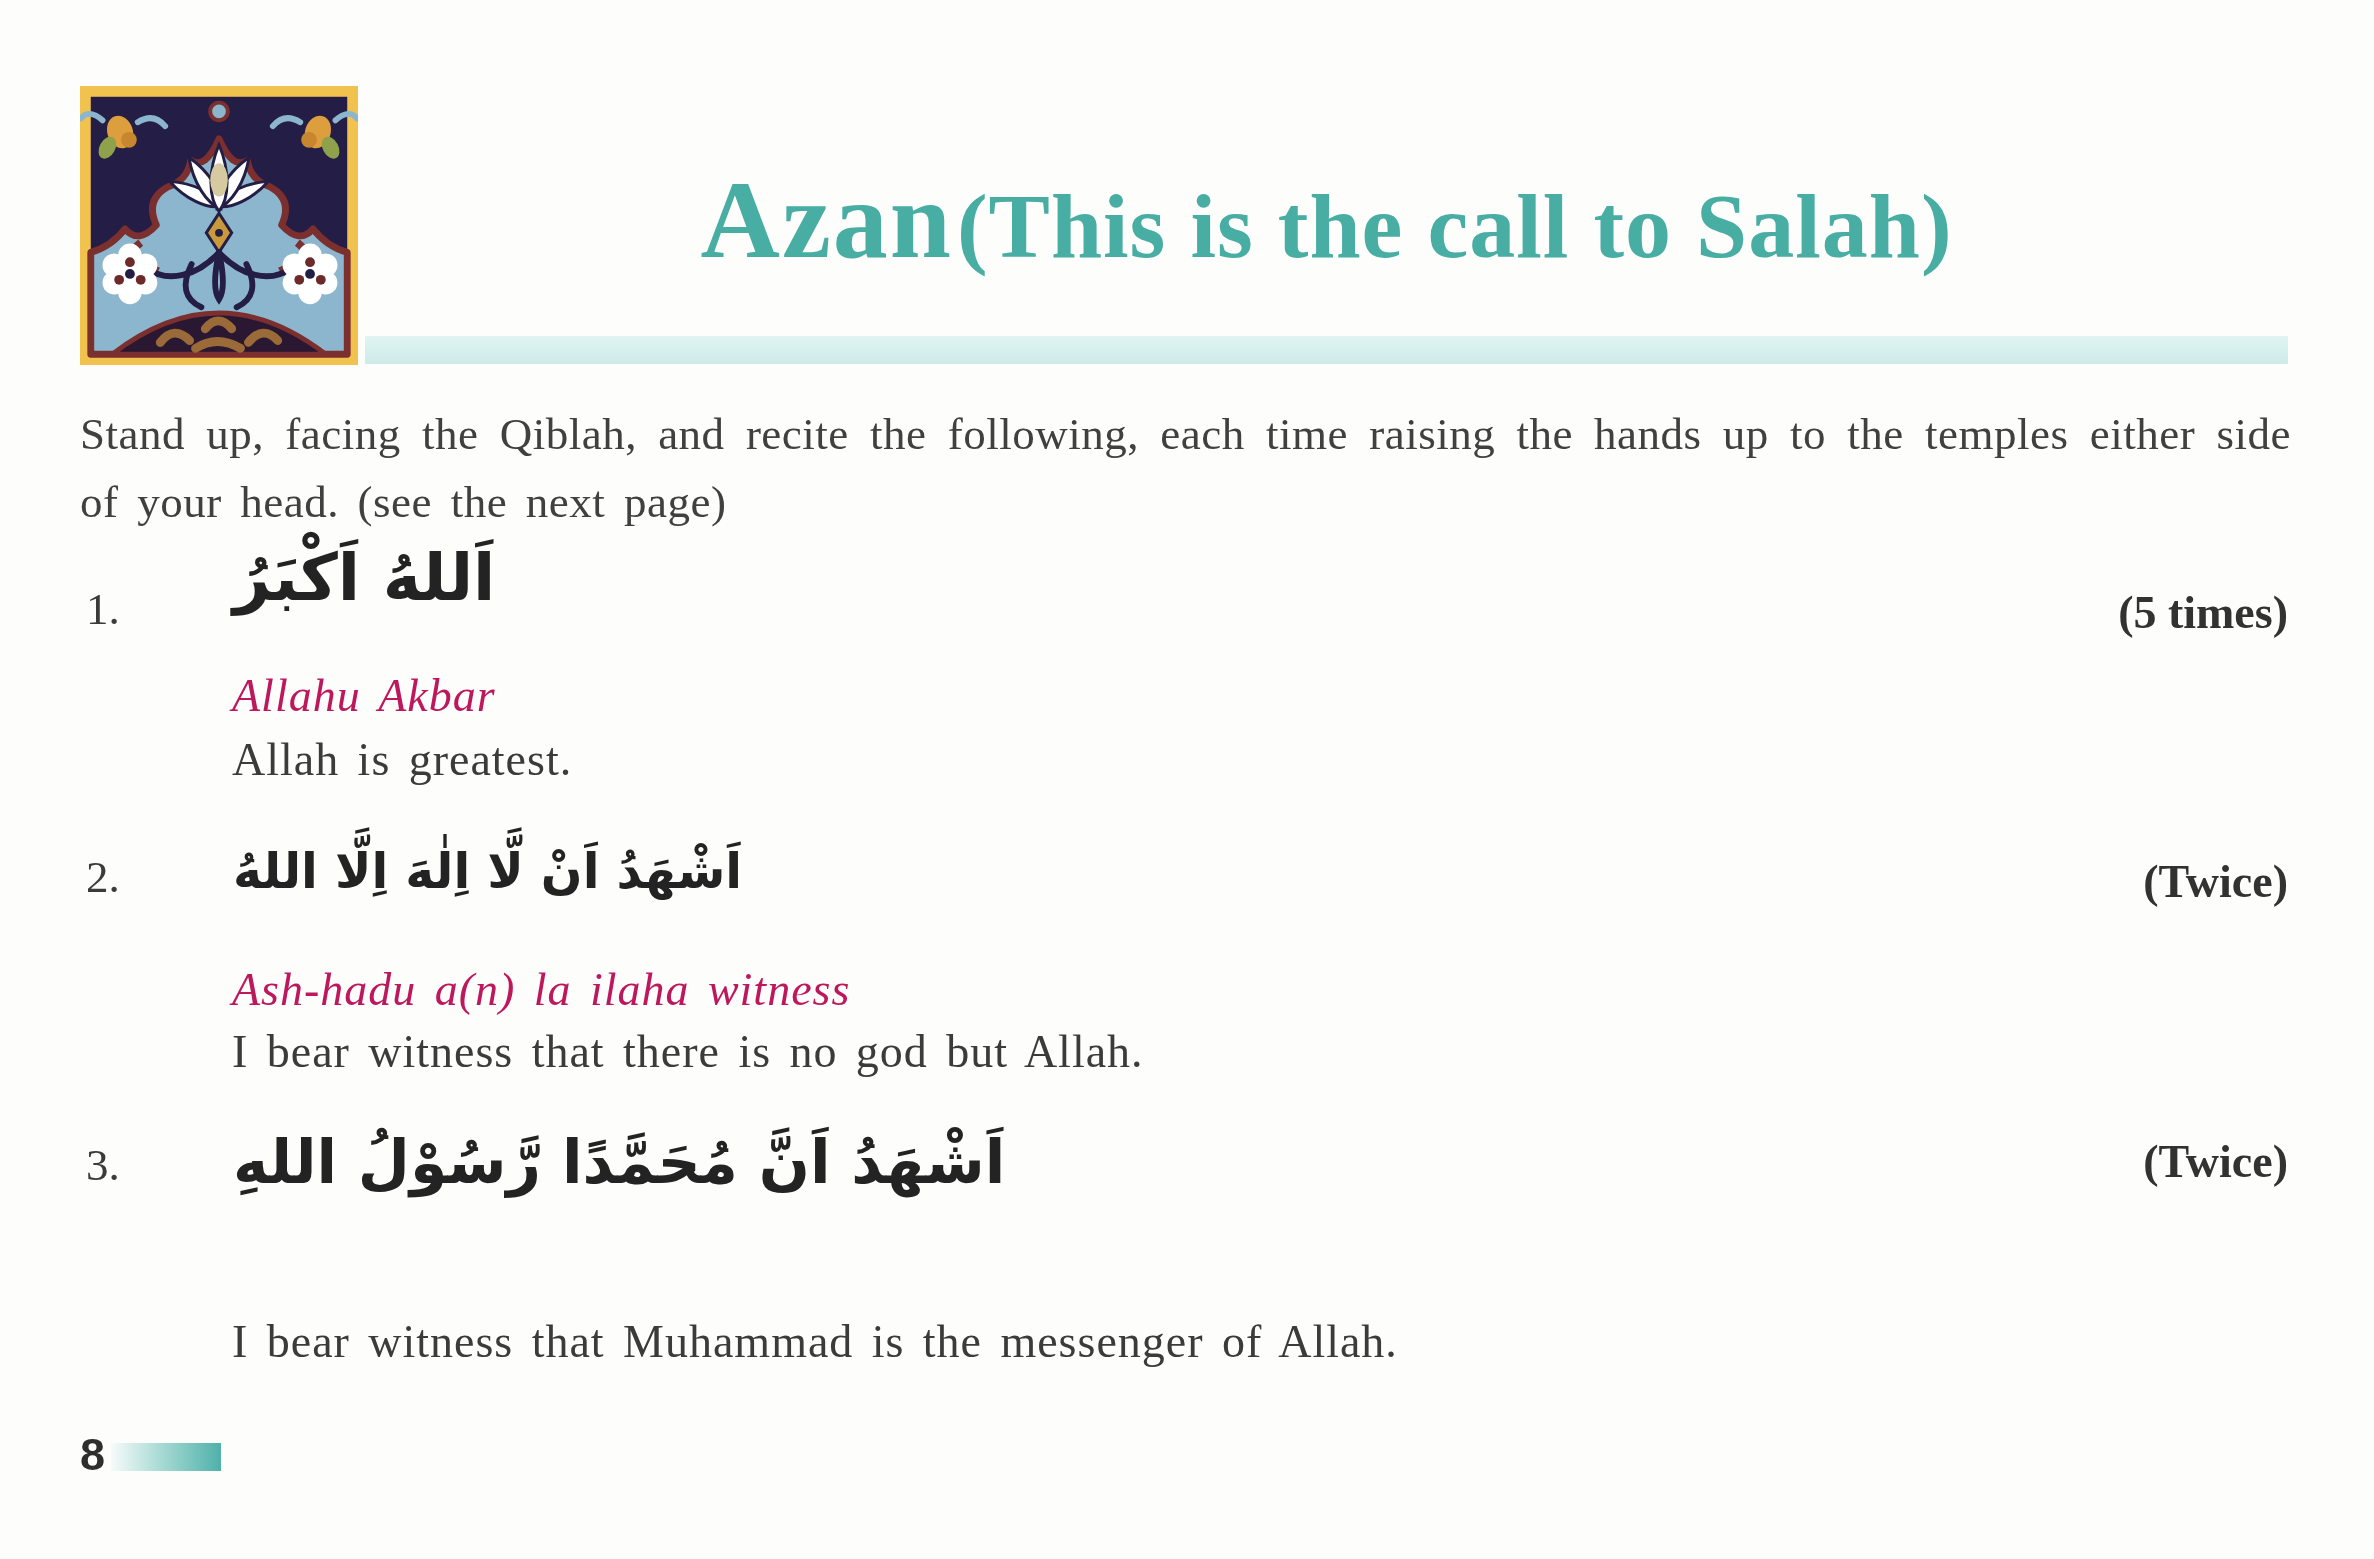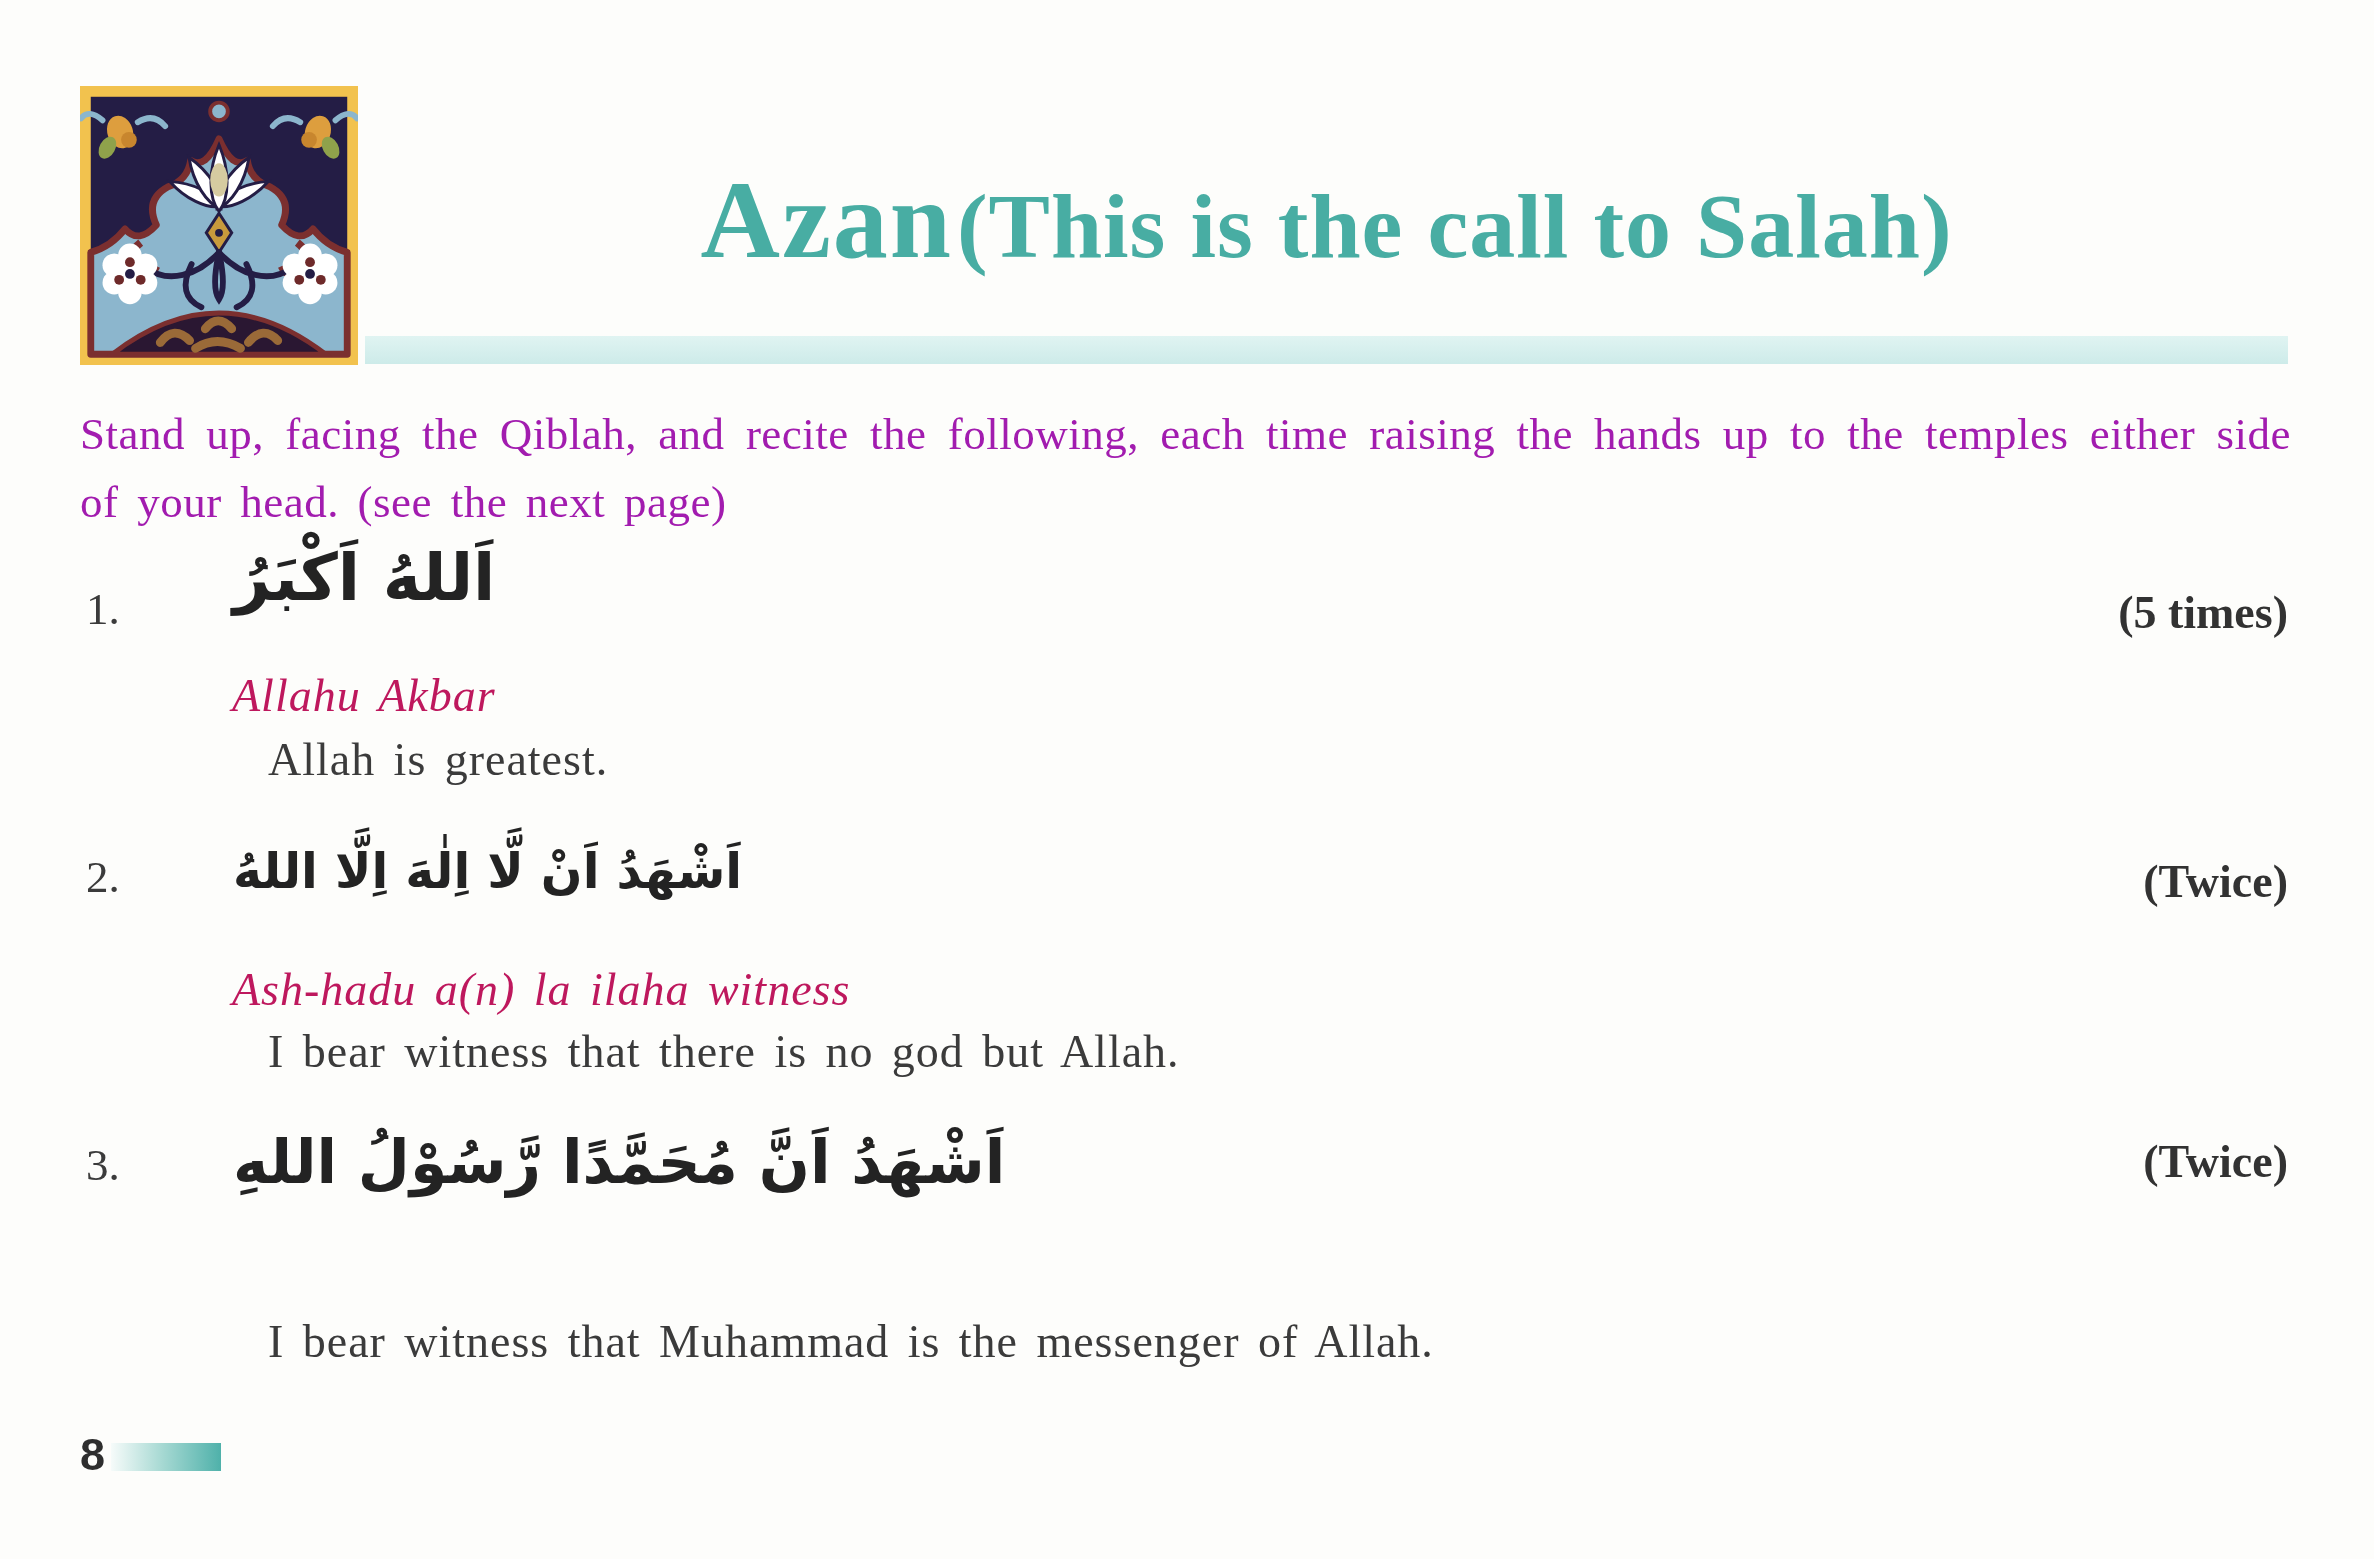--- a/index.html
+++ b/index.html
@@ -42,21 +42,21 @@
   
   .intro {
     position: absolute;
     left: 80px; top: 400px;
     width: 2211px;
     font-size: 45px;
     line-height: 68px;
     text-align: justify;
     letter-spacing: 0.5px;
     word-spacing: 6.9px;
-    color: #a21caf;
+    color: #404040;
   }
 
   
   .num {
     position: absolute;
     left: 86px;
     font-size: 45px;
     color: #3b3b3b;
   }
   .arabic {
@@ -87,21 +87,20 @@
     word-spacing: 5.9px;
     color: #be185d;
   }
   .transl {
     position: absolute;
     left: 232px;
     font-size: 46px;
     letter-spacing: 1px;
     word-spacing: 5.9px;
     color: #3b3b3b;
-    margin-left: 36px;
   }
 
   
   .page-num {
     position: absolute;
     left: 80px; top: 1429px;
     font-family: "Liberation Sans", sans-serif;
     font-weight: bold;
     font-size: 45px;
     color: #2e2e2e;

